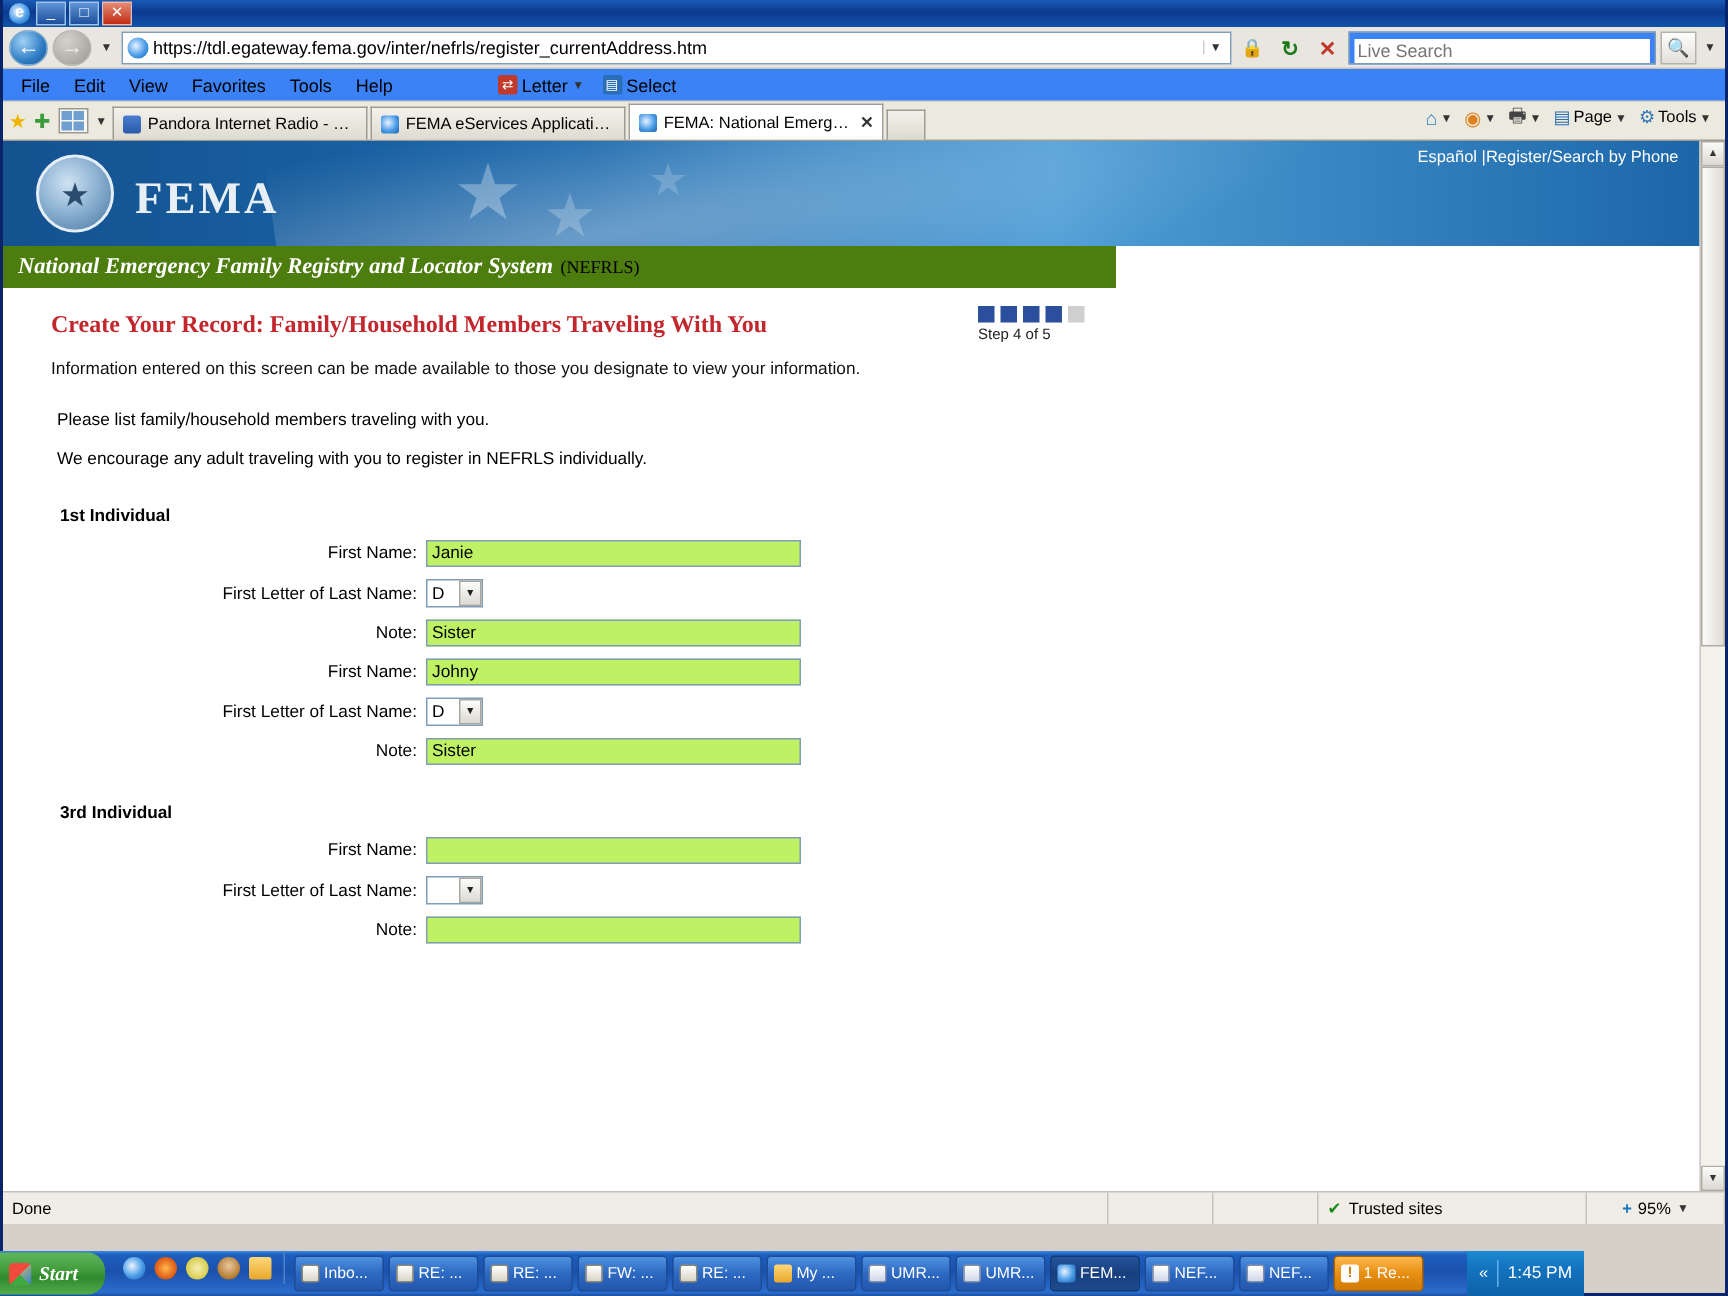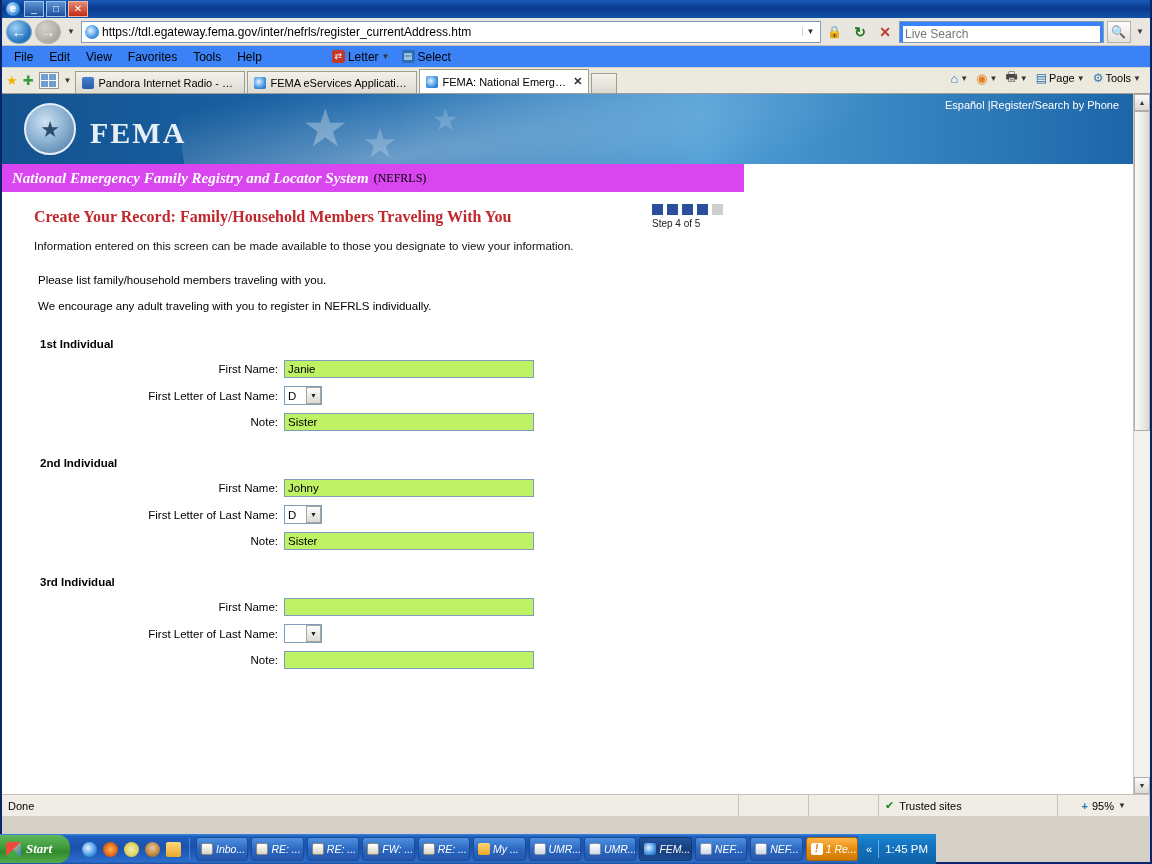--- a/index.html
+++ b/index.html
@@ -229,21 +229,21 @@
   #femaword {
     position: absolute; left: 88px; top: 22px;
     color: #e8eef5; font-size: 30px; letter-spacing: 2px;
     font-family: "Liberation Serif", serif; font-weight: bold;
   }
   #bannerlinks {
     position: absolute; right: 14px; top: 5px;
     color: #fff; font-size: 11px;
   }
   #redbar {
-    background: #d946ef;
+    background: #4d7c0f;
     height: 28px;
     display: flex; align-items: center;
     padding-left: 10px;
     width: 742px;
   }
   #redbar .rb {
     color: #fff; font-size: 15px; font-weight: bold;
     font-family: "Liberation Serif", serif; font-style: italic;
   }
   #redbar .rb2 { font-style: normal; margin-left: 5px; font-family: "Liberation Serif", serif;}
@@ -321,23 +321,23 @@
   #statusbar .done { width: 740px; }
   #statusbar .blank1 { width: 70px; }
   #statusbar .blank2 { width: 70px; }
   #statusbar .trusted { width: 180px; gap: 5px; }
   .shieldicon { color: #1a8a1a; font-size: 11px; }
   #statusbar .zoom { width: 92px; gap: 4px; justify-content: center; }
   .zoomplus { color: #1a7ac0; font-weight: bold; }
   
   #taskbar {
     position: absolute; left: -2px; bottom: -2px;
-    width: 936px; height: 30px;
+    width: 1056px; height: 30px;
     background: linear-gradient(to bottom, #3c8ae0 0%, #1e5fc0 8%, #1b51ab 45%, #2a6ccc 92%, #1b4f9e 100%);
-    display: flex; align-items: center;
+    display: flex; 
   }
   #startbtn {
     height: 28px; min-width: 70px;
     margin: 1px 4px 1px 0;
     background: linear-gradient(to bottom, #60b75c 0%, #3f9a3a 45%, #2f8a2c 60%, #54ad4c 100%);
     border-radius: 0 12px 12px 0;
     display: flex; align-items: center; gap: 5px;
     padding: 0 12px 0 6px;
     color: #fff; font-weight: bold; font-size: 13px;
     font-family: "Liberation Serif", serif;
@@ -359,21 +359,21 @@
   .qi-fo { background: linear-gradient(to bottom, #ffd77a, #e8a72b); border-radius: 2px 2px 2px 2px; }
   #tasks { display: flex; align-items: center; gap: 3px; padding-left: 6px; flex: 1; overflow: hidden;}
   .task {
     height: 24px; width: 60px;
     background: linear-gradient(to bottom, #4f91e0, #2d69c2 50%, #2357ac);
     border: 1px solid #1c4c96;
     border-radius: 3px;
     display: flex; align-items: center; gap: 3px;
     padding: 0 4px;
     color: #fff; font-size: 10.5px;
-    white-space: nowrap; overflow: hidden; font-style: italic;
+    white-space: nowrap; overflow: hidden;
   }
   .task.active {
     background: linear-gradient(to bottom, #2a5fae, #1a4campaign 50%, #1b4f9f);
     background: linear-gradient(to bottom, #25559e, #173f7d 50%, #1d4a90);
     border-color: #123a72;
   }
   .task .ti { width: 12px; height: 12px; flex: none; border-radius: 2px; }
   .ti-mail { background: linear-gradient(to bottom,#fff,#d8d4c8); border:1px solid #8c8878; }
   .ti-fold { background: linear-gradient(to bottom,#ffd77a,#e8a72b); }
   .ti-ie { background: radial-gradient(circle at 40% 40%, #eaf3ff 0%, #4a9ce8 55%, #1b5ea8 100%); border-radius:50%; }
@@ -558,21 +558,20 @@
           <div class="fselect">
             <span class="val">D</span>
             <span class="arrow">▼</span>
           </div>
         </div>
         <div class="frow">
           <div class="flabel">Note:</div>
           <input class="ftext" type="text" value="Sister" style="">
         </div>
 
-        <div class="indiv-title">2nd Individual</div>
         <div class="frow">
           <div class="flabel">First Name:</div>
           <input class="ftext" type="text" value="Johny" style="">
         </div>
         <div class="frow">
           <div class="flabel">First Letter of Last Name:</div>
           <div class="fselect">
             <span class="val">D</span>
             <span class="arrow">▼</span>
           </div>

